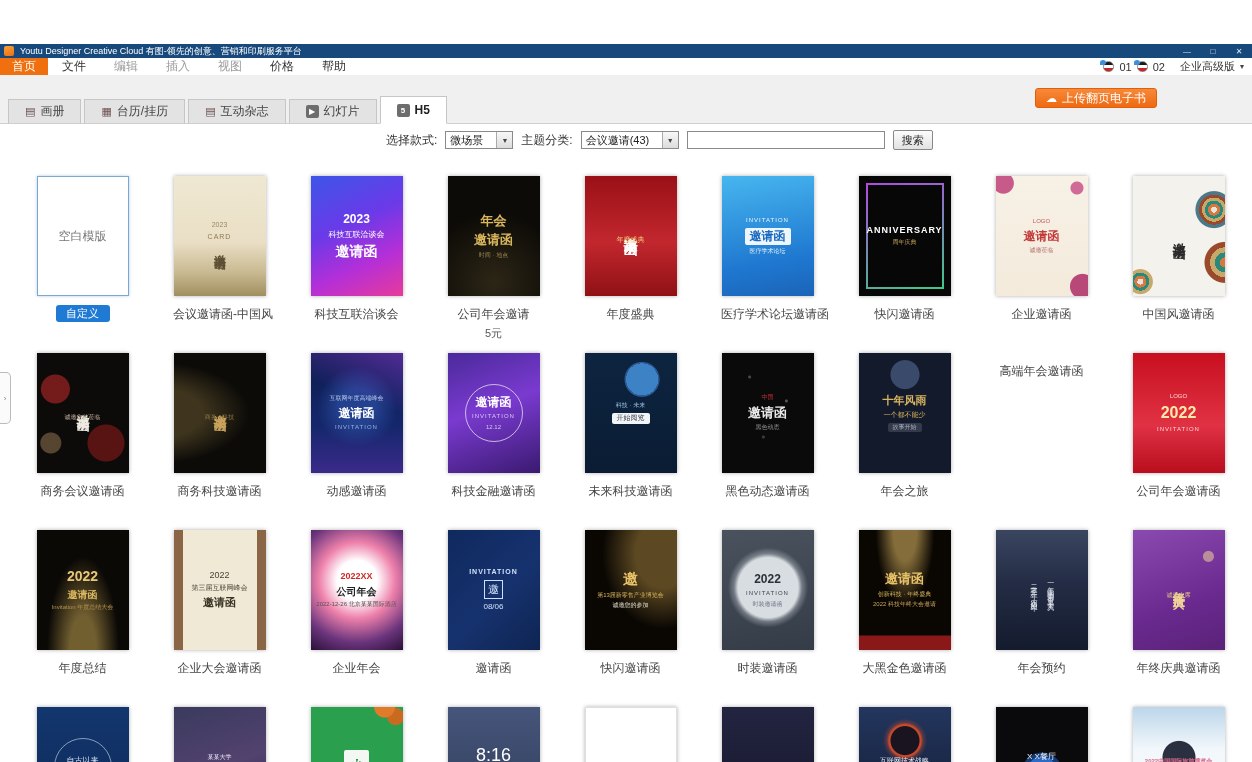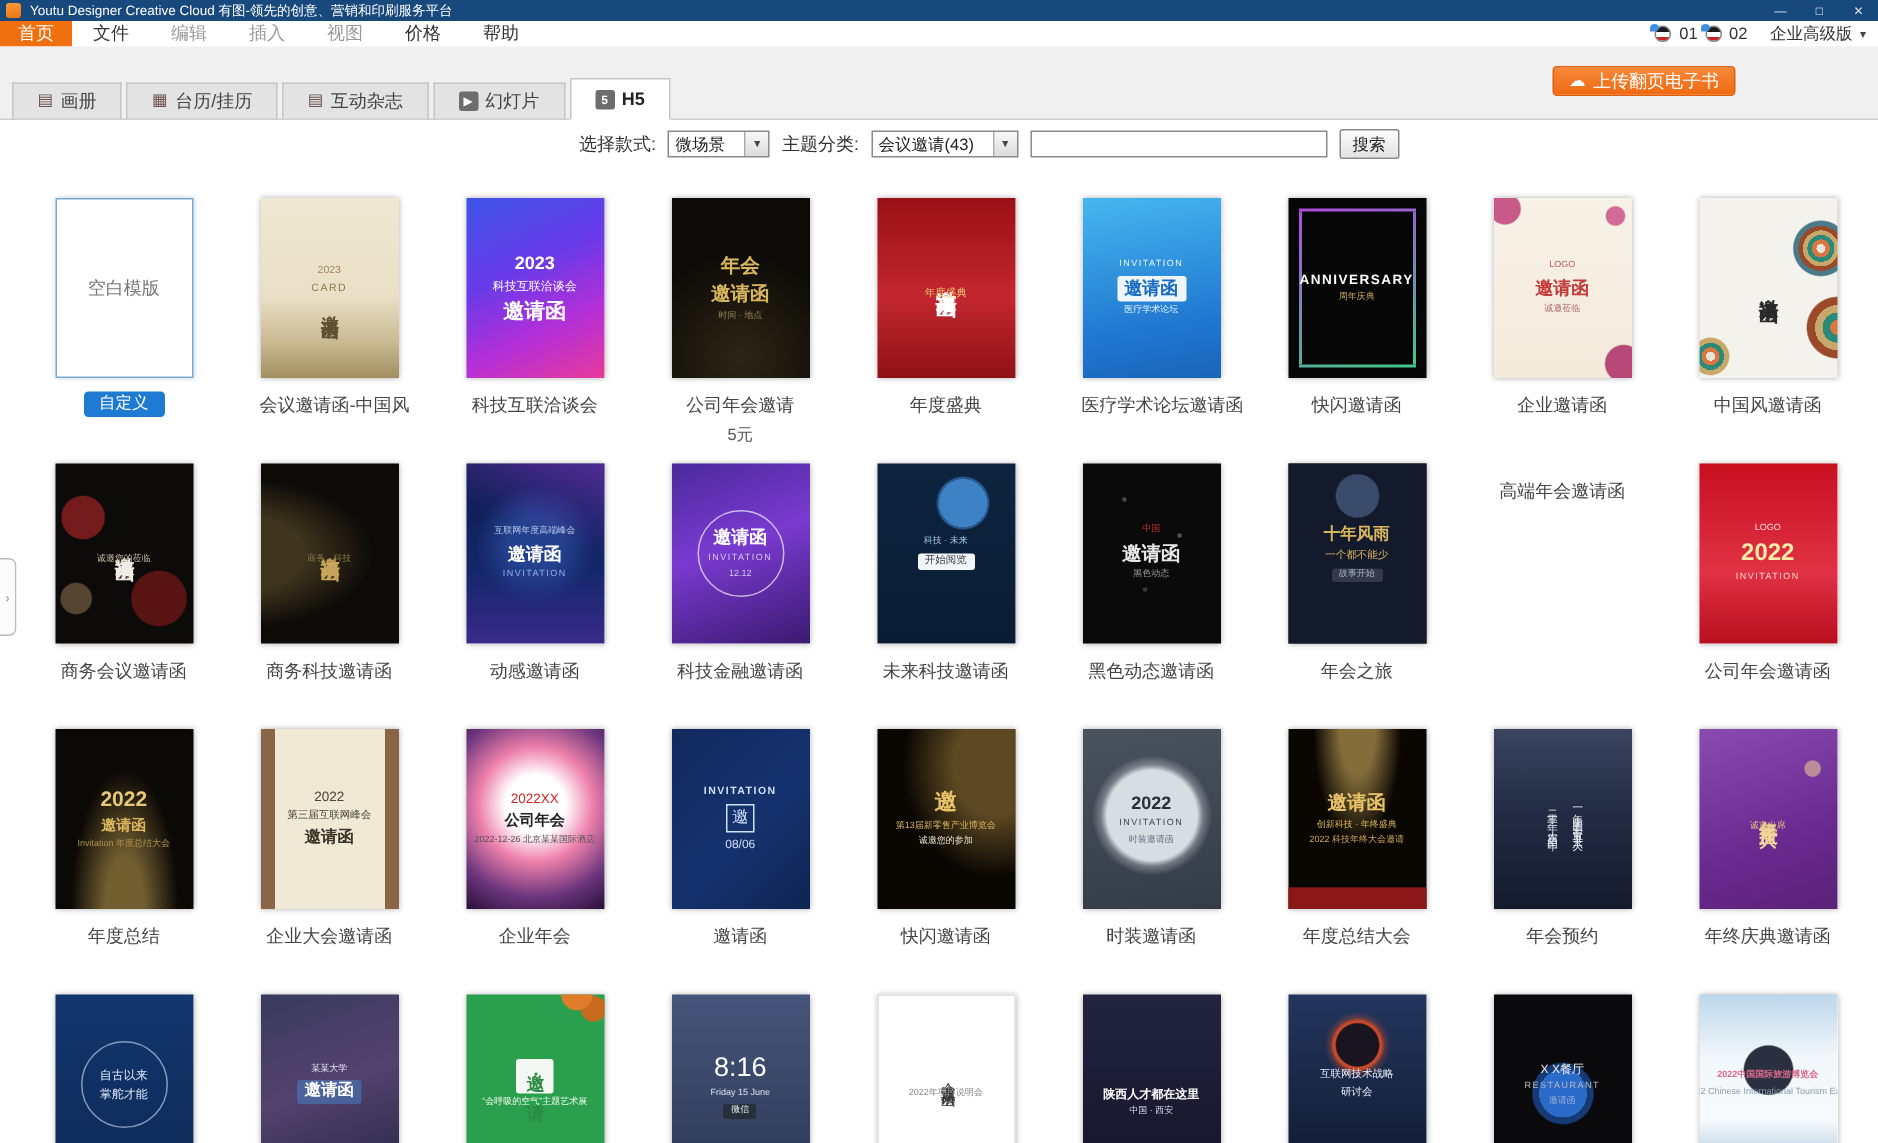--- a/index.html
+++ b/index.html
@@ -1,21 +1,21 @@
 <!DOCTYPE html>
 <html><head>
 <meta charset="utf-8">
 <style>
   * { margin:0; padding:0; box-sizing:border-box; }
   html,body { width:1252px; height:762px; overflow:hidden; background:#fff;
     font-family:"Liberation Sans","DejaVu Sans",sans-serif; }
 
   
   .titlebar { height:14px; background:#17497c; color:#fff; display:flex; align-items:center;
-    font-size:9px; padding-left:4px; position:relative; }
+    font-size:9px; padding-left:4px; position:relative;margin-top:44px; }
   .app-logo { width:10px; height:10px; background:linear-gradient(160deg,#f6a13a,#ef7012);
     border-radius:2px; margin-right:6px; flex:0 0 auto; }
   .win-controls { position:absolute; right:0; top:0; height:14px; display:flex; }
   .win-btn { width:26px; height:14px; display:flex; align-items:center; justify-content:center;
     font-size:8px; color:#dfe8f2; cursor:pointer; }
 
   
   .menubar { height:17px; background:#fff; display:flex; align-items:stretch; position:relative; }
   .menu-item { font-size:12px; color:#333; padding:0 14px; display:flex; align-items:center; cursor:pointer; }
   .menu-item.dim { color:#9a9a9a; }
@@ -342,21 +342,21 @@
           <div class="line" style="color: rgb(74, 68, 54); font-size: 9px;">2022</div>
           <div class="line" style="color: rgb(74, 68, 54); font-size: 7px;">第三届互联网峰会</div>
           <div class="line" style="color: rgb(58, 52, 38); font-size: 11px; font-weight: bold;">邀请函</div>
         </div>
       </div>
       <div class="card-label">企业大会邀请函</div>
     </div>
     <div class="card">
       <div class="thumb" style="background: radial-gradient(circle at 50% 42%, rgb(255, 255, 255) 0px, rgb(255, 255, 255) 14px, rgba(255, 255, 255, 0.55) 20px, rgba(232, 86, 142, 0.75) 38px, rgba(90, 30, 110, 0.9) 62px, rgb(42, 16, 56) 100%);">
         <div class="lines">
-          <div class="line" style="color: rgb(208, 40, 40); font-size: 9px; font-weight: normal;">2022XX</div>
+          <div class="line" style="color: rgb(208, 40, 40); font-size: 9px; font-weight: bold;">2022XX</div>
           <div class="line" style="color: rgb(34, 34, 34); font-size: 10px; font-weight: bold;">公司年会</div>
           <div class="line" style="color: rgb(85, 85, 85); font-size: 6px;">2022-12-26 北京某某国际酒店</div>
         </div>
       </div>
       <div class="card-label">企业年会</div>
     </div>
     <div class="card">
       <div class="thumb" style="background: linear-gradient(135deg, rgb(16, 41, 94) 0%, rgb(22, 50, 110) 55%, rgb(14, 36, 82) 100%);">
         <div class="lines">
           <div class="line" style="color: rgb(207, 224, 248); font-size: 7px; font-weight: bold; letter-spacing: 1px;">INVITATION</div>
@@ -387,21 +387,21 @@
       <div class="card-label">时装邀请函</div>
     </div>
     <div class="card">
       <div class="thumb" style="background: radial-gradient(at 50% 0%, rgba(232, 194, 104, 0.55) 0px, rgba(232, 194, 104, 0.55) 18%, transparent 45%), linear-gradient(0deg, rgb(138, 24, 24) 0px, rgb(138, 24, 24) 14px, transparent 15px), rgb(10, 6, 2);">
         <div class="lines">
           <div class="line" style="color: rgb(232, 194, 104); font-size: 13px; font-weight: bold;">邀请函</div>
           <div class="line" style="color: rgb(216, 180, 92); font-size: 6px;">创新科技 · 年终盛典</div>
           <div class="line" style="color: rgb(202, 164, 92); font-size: 6px;">2022 科技年终大会邀请</div>
         </div>
       </div>
-      <div class="card-label">年度总结大会</div>
+      <div class="card-label">大黑金色邀请函</div>
     </div>
     <div class="card">
       <div class="thumb" style="background: linear-gradient(rgb(58, 69, 96) 0%, rgb(35, 44, 68) 45%, rgb(20, 27, 46) 100%);">
         <div class="lines vrow">
           <div class="line vert" style="color: rgb(232, 236, 244); font-size: 7px;">二零二二年 农历闰年</div>
           <div class="line vert" style="color: rgb(232, 236, 244); font-size: 7px;">一年中的第三百五十六天</div>
         </div>
       </div>
       <div class="card-label">年会预约</div>
     </div>

